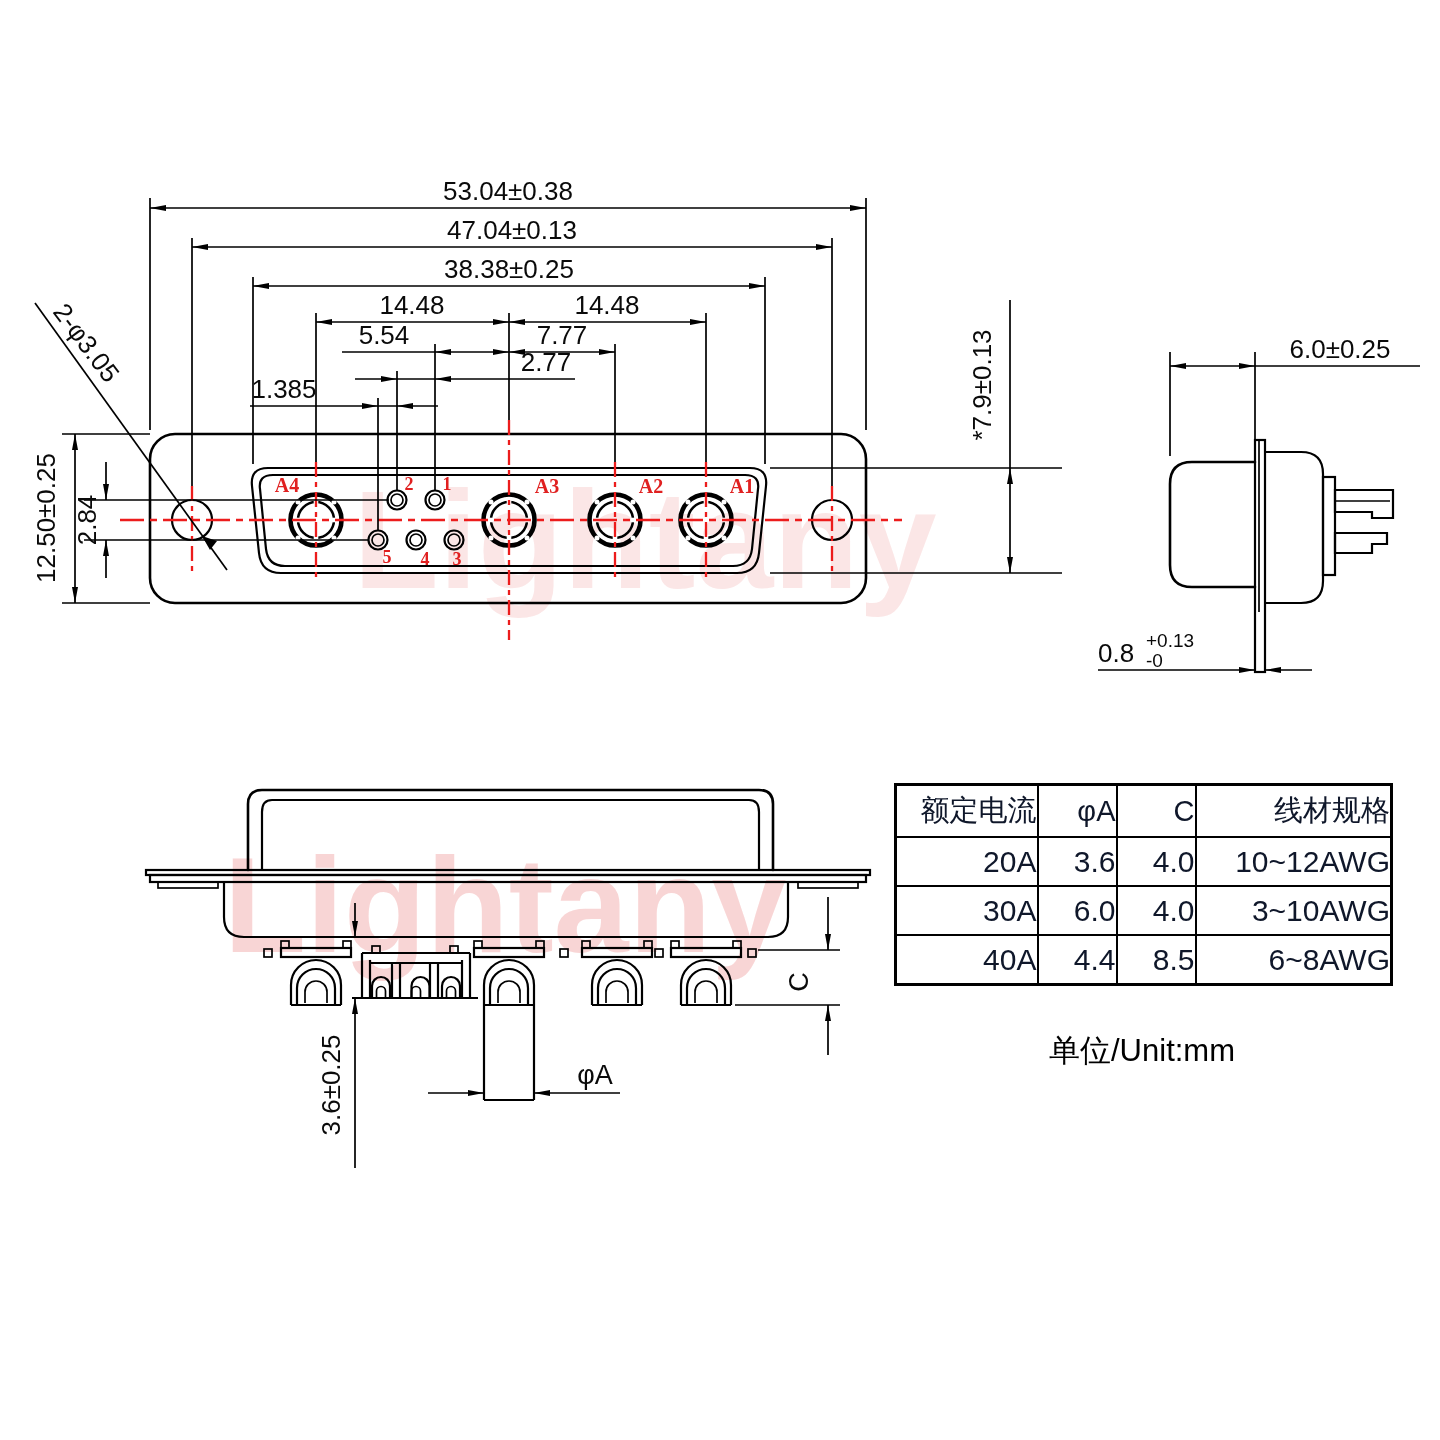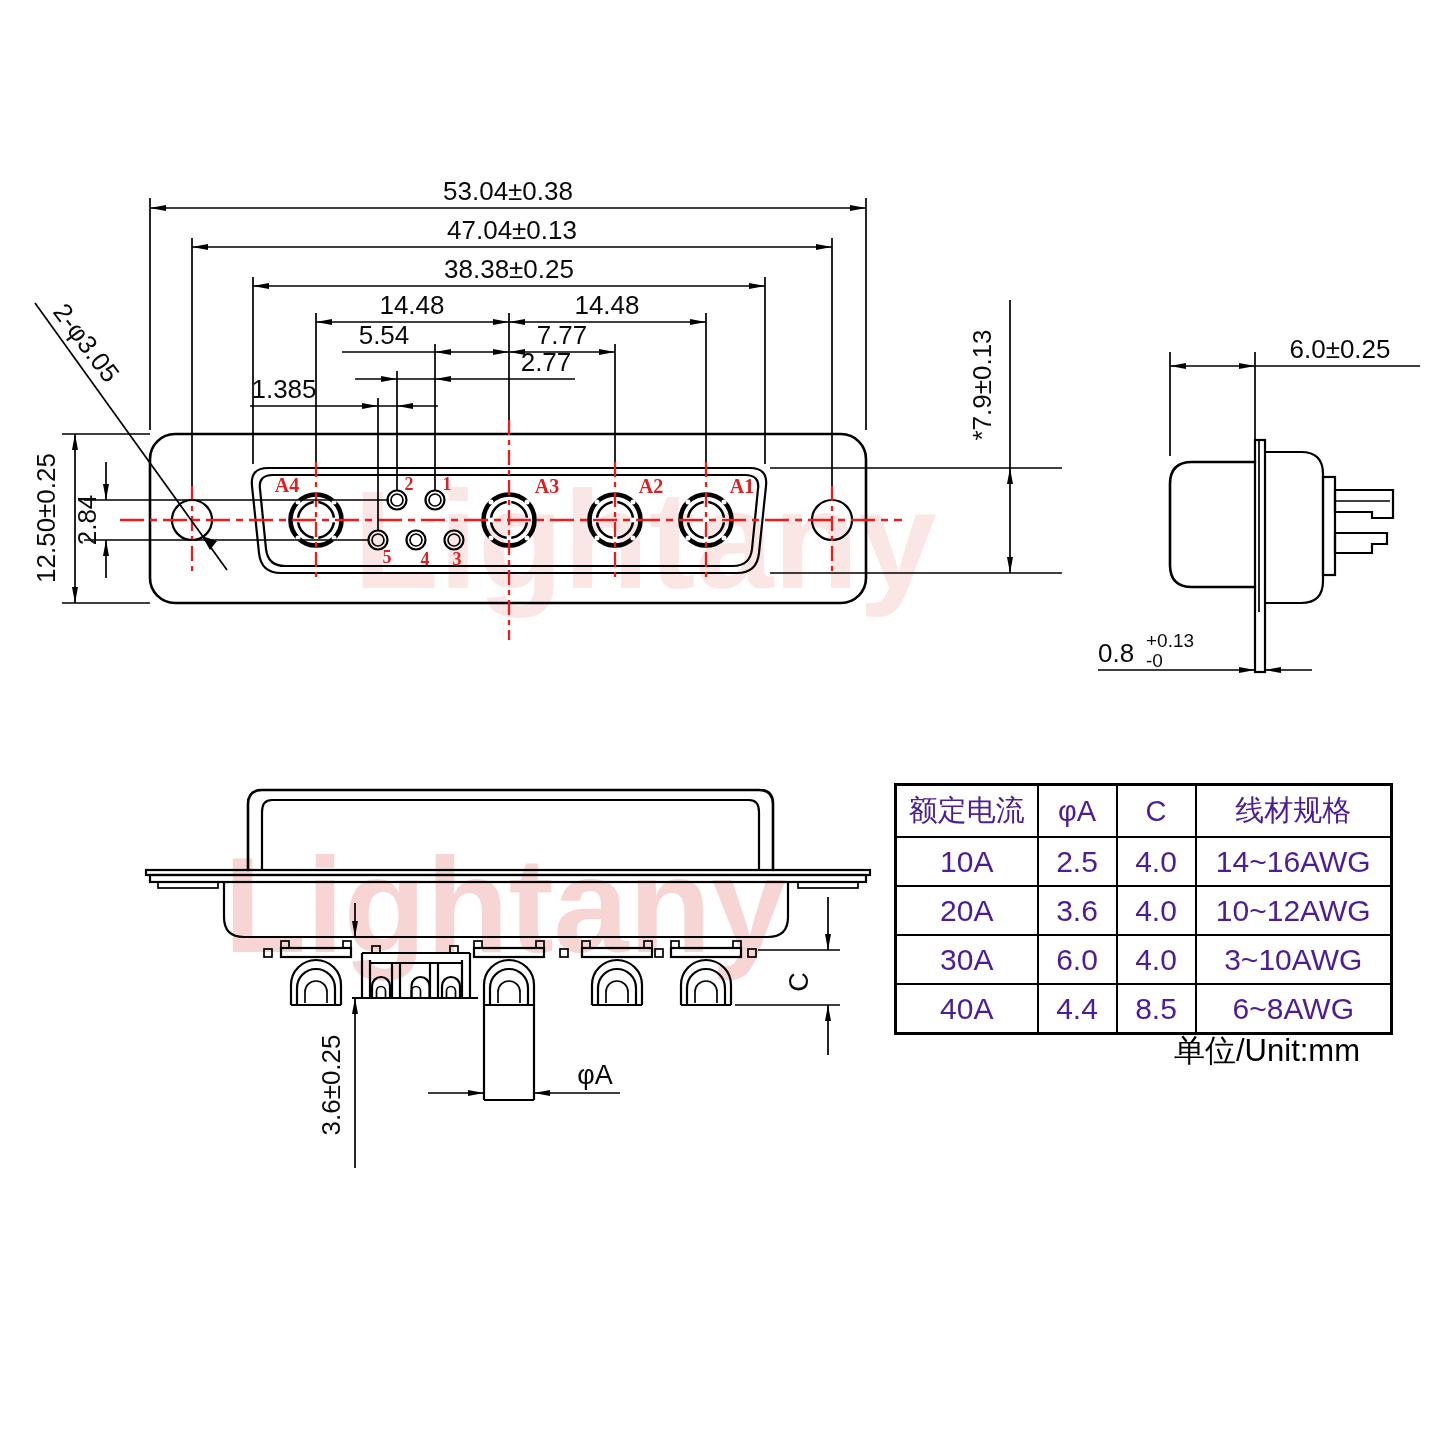--- a/index.html
+++ b/index.html
@@ -16,26 +16,26 @@
   .dim{font:26px "Liberation Sans",sans-serif;fill:#0a0a0a;text-anchor:middle;}
   .dimsm{font:19px "Liberation Sans",sans-serif;fill:#0a0a0a;text-anchor:start;}
   .dimL{font:26px "Liberation Sans",sans-serif;fill:#0a0a0a;text-anchor:start;}
   .rlabel{font:bold 20px "Liberation Serif",serif;fill:#e02020;text-anchor:middle;}
   .rnum{font:bold 18px "Liberation Serif",serif;fill:#e02020;text-anchor:middle;}
   .wm{font:bold 140px "Liberation Sans",sans-serif;fill:#f3adad;text-anchor:middle;}
   
   .spec-table{position:absolute;left:894px;top:783px;width:496px;}
   .spec-table table{border-collapse:collapse;width:496px;table-layout:fixed;
                     font-family:"Liberation Sans","DejaVu Sans",sans-serif;}
-  .spec-table td,.spec-table th{border:2.6px solid #000;text-align:center;vertical-align:middle;
-                    padding:0;color:#4c1d95;background:#fff;}
+  .spec-table td,.spec-table th{border:2.6px solid #000;text-align:right;vertical-align:middle;
+                    padding:0;color:#0f172a;background:#fff;}
   .spec-table th{height:50px;font-size:29px;font-weight:normal;}
   .spec-table td{height:47px;font-size:30px;}
   .spec-table table{border:3.2px solid #000;}
-  .unit-note{position:absolute;left:864px;top:1030px;width:496px;text-align:right;
+  .unit-note{position:absolute;left:894px;top:1030px;width:496px;text-align:center;
              font-family:"Liberation Sans","DejaVu Sans",sans-serif;font-size:31px;color:#000;}
 </style>
 </head>
 <body>
 
 <div class="stage">
 <svg width="1440" height="1440" viewBox="0 0 1440 1440">
 
   <text class="wm" x="645" y="588" opacity="0.30">Lightany</text>
   <text class="wm" x="505" y="952" opacity="0.50" style="font-size:135px">Lightany</text>
@@ -313,26 +313,20 @@
           <col style="width:196px">
         </colgroup>
       <tbody>
           <tr>
         <th>额定电流</th>
         <th>φA</th>
         <th>C</th>
         <th>线材规格</th>
       </tr>
       <tr>
-        <td>10A</td>
-        <td>2.5</td>
-        <td>4.0</td>
-        <td>14~16AWG</td>
-      </tr>
-      <tr>
         <td>20A</td>
         <td>3.6</td>
         <td>4.0</td>
         <td>10~12AWG</td>
       </tr>
       <tr>
         <td>30A</td>
         <td>6.0</td>
         <td>4.0</td>
         <td>3~10AWG</td>

